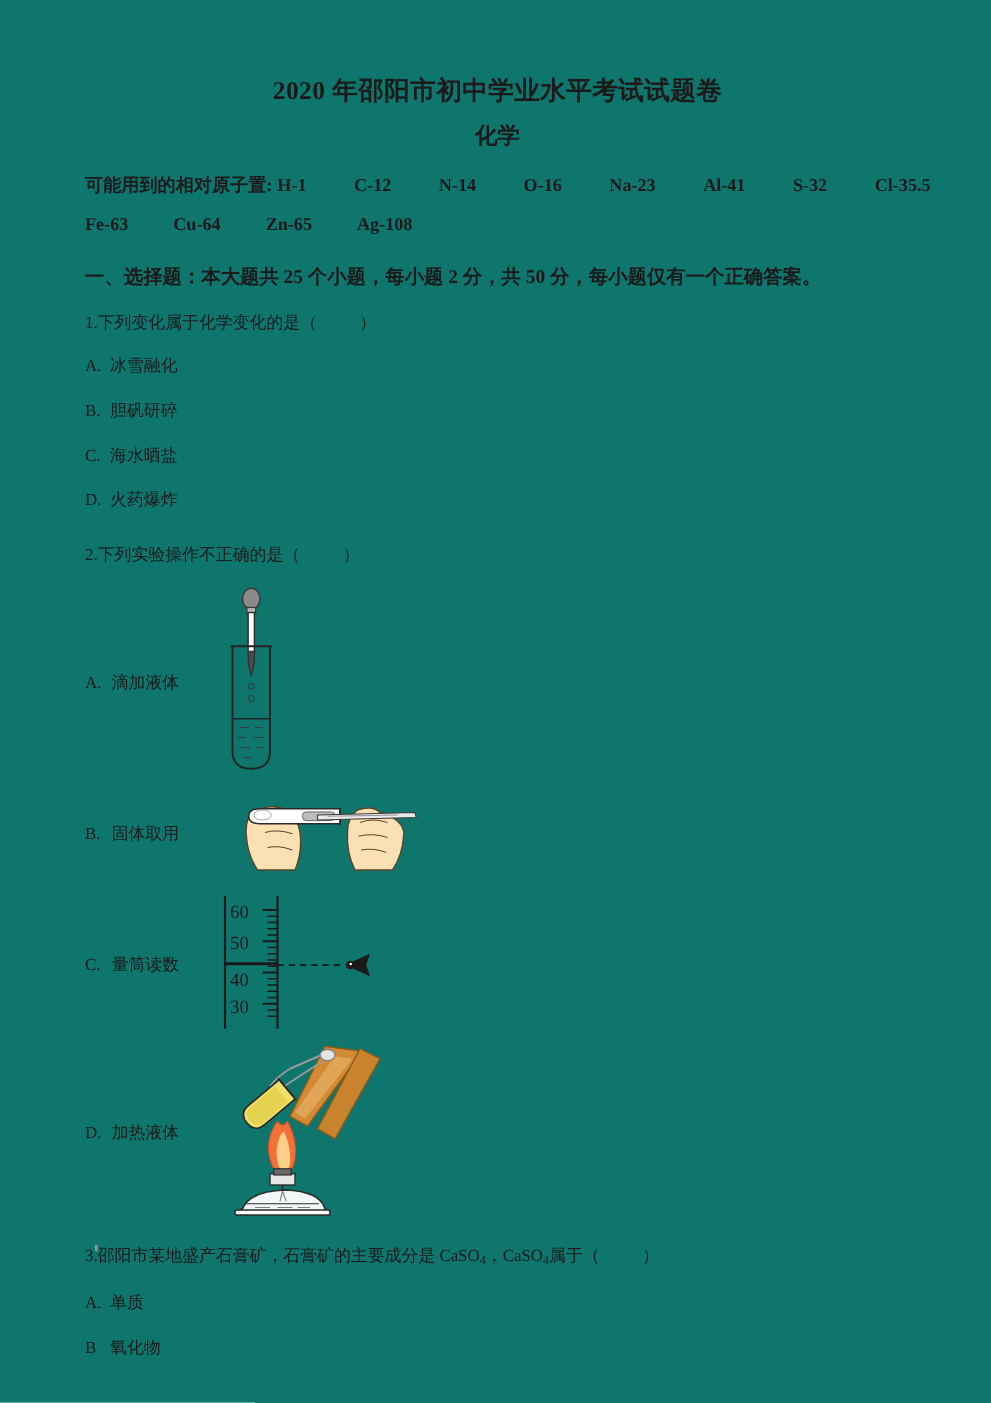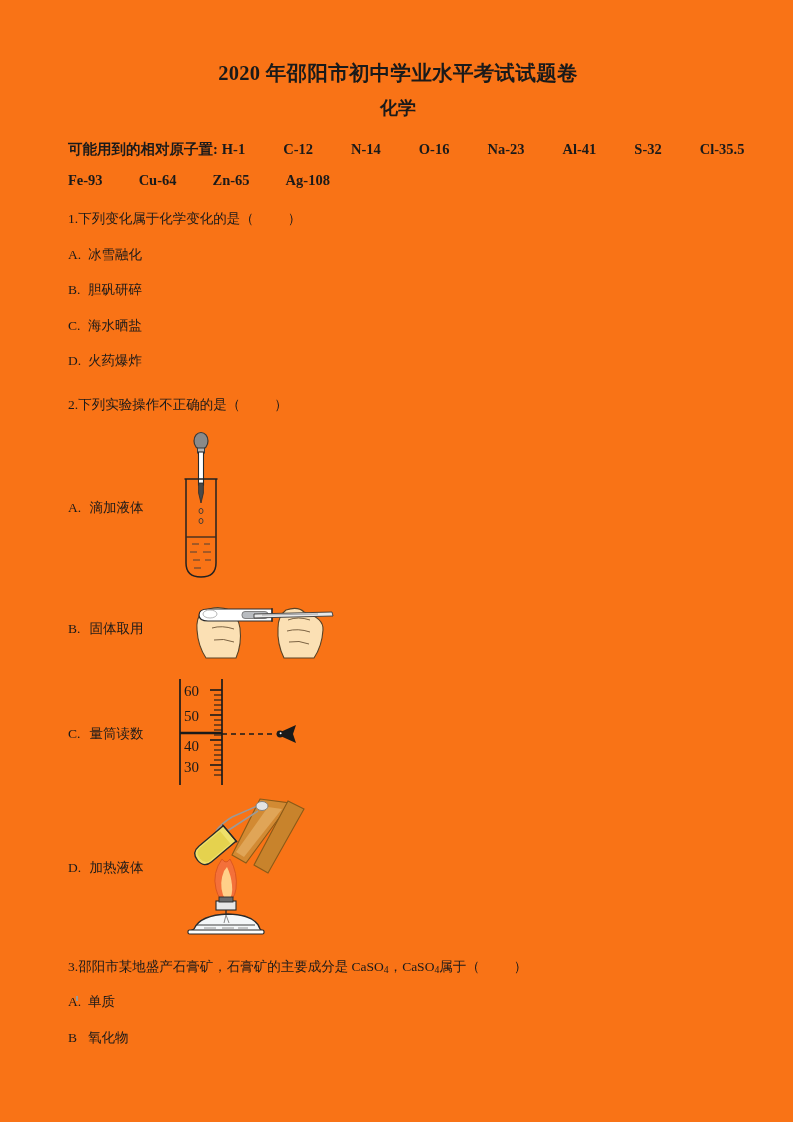--- a/index.html
+++ b/index.html
@@ -13,21 +13,21 @@
     position: relative;
     font-family: "Liberation Serif", "DejaVu Serif", serif;
     color: #1a1a1a;
     overflow: hidden;
   }
   .page {
     position: absolute;
     left: 0; top: 0;
     width: 793px;
     height: 1122px;
-    background: #f97316;
+    background: #0f766e;
   }
   .content {
     position: absolute;
     left: 68px;
     top: 58px;
     width: 660px;
   }
 
   
   .doc-title {
@@ -139,23 +139,24 @@
 <div class="page">
   <div class="content">
 
     <div class="doc-title">2020 年邵阳市初中学业水平考试试题卷</div>
     <div class="doc-subtitle">化学</div>
 
     <div class="atomic-line">
       <span class="lead">可能用到的相对原子置:</span><span class="am am-1">H-1</span><span class="am am-gap">C-12</span><span class="am am-gap">N-14</span><span class="am am-gap">O-16</span><span class="am am-gap">Na-23</span><span class="am am-gap">Al-41</span><span class="am am-gap">S-32</span><span class="am am-gap">Cl-35.5</span>
     </div>
     <div class="atomic-line">
-      <span class="am">Fe-93</span><span class="am am-gap-s">Cu-64</span><span class="am am-gap-s">Zn-65</span><span class="am am-gap-s">Ag-108</span>
-    </div>
-
+      <span class="am">Fe-63</span><span class="am am-gap-s">Cu-64</span><span class="am am-gap-s">Zn-65</span><span class="am am-gap-s">Ag-108</span>
+    </div>
+
+    <div class="section-head">一、选择题：本大题共 25 个小题，每小题 2 分，共 50 分，每小题仅有一个正确答案。</div>
 
     <div class="question">
       <span>1.</span><span>下列变化属于化学变化的是（</span><span class="paren-blank"></span><span>）</span>
     </div>
     <div class="opt">
       <span class="opt-letter">A.</span>
       <span class="opt-text">冰雪融化</span>
     </div>
     <div class="opt">
       <span class="opt-letter">B.</span>

